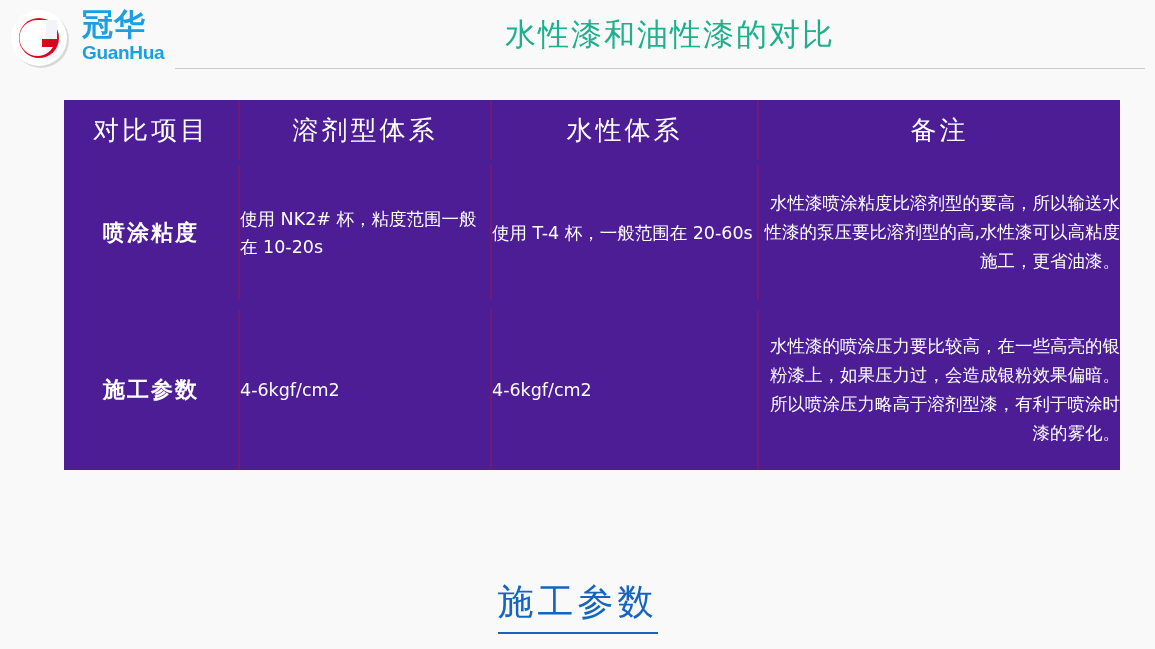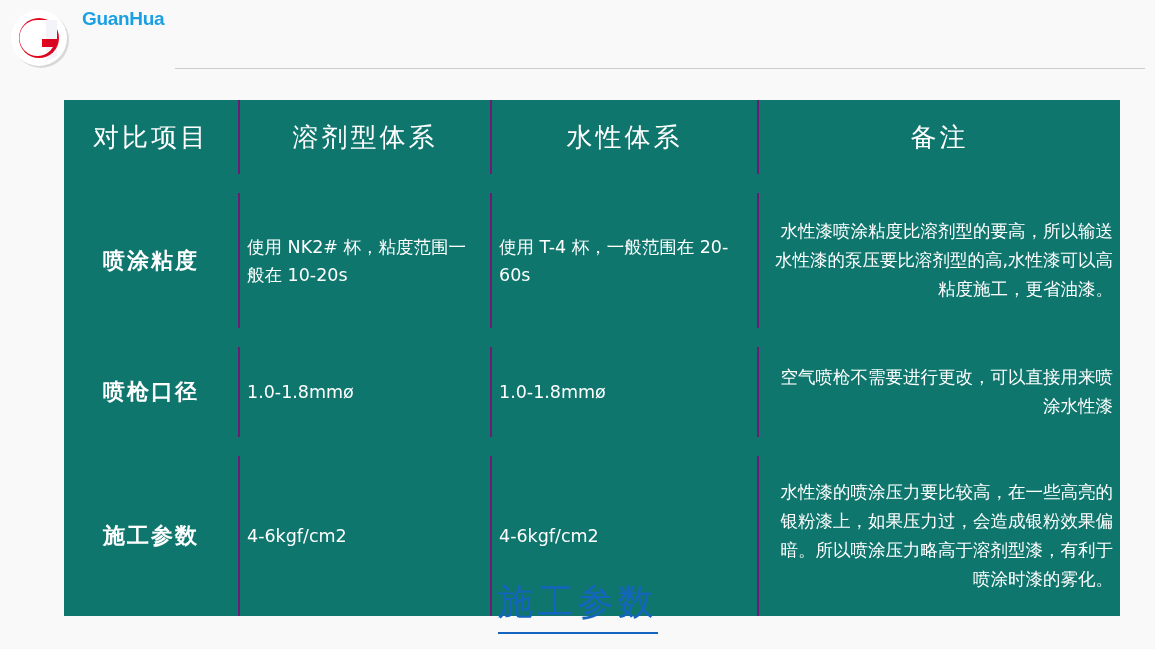--- a/index.html
+++ b/index.html
@@ -82,24 +82,24 @@
   
   #compare-table {
     position: absolute;
     left: 64px; top: 100px;
     width: 1056px;
     border-collapse: separate;
     border-spacing: 0;
     table-layout: fixed;
   }
   #compare-table td, #compare-table th {
-    background: #0f766e;
+    background: #4c1d95;
     color: #ffffff;
     vertical-align: middle;
-    padding: 7px;
+    padding: 0;
   }
   
   .col-sep { border-left: 2px solid #701a75; }
   
   tr.gap td {
     background: #f9f9f9;
     height: 5px;
     padding: 0;
     border: none;
   }
@@ -166,24 +166,26 @@
       <path d="M31 3 A28 28 0 0 0 31 59 A22 22 0 0 1 31 3 Z" fill="#1a2f8f"></path>
       <path d="M31 7 A24 24 0 0 1 31 55 A24 24 0 0 1 31 7 Z" fill="#ffffff"></path>
       <circle cx="31" cy="31" r="20" fill="#e3051b"></circle>
       <path d="M31 13 A18 18 0 1 0 45 40 L34 40 L34 32 L49 32 L49 13 Z" fill="#ffffff"></path>
       <path d="M38 13 L49 13 L49 49 A20 20 0 0 1 38 53 Z" fill="#1a2f8f" opacity="0.05"></path>
       <path d="M33 31 L50 31 L50 10 L41 10 L41 22 L33 22 Z" fill="#1a2f8f" opacity="0"></path>
       <path d="M44 6 L52 6 L52 46 A26 26 0 0 1 44 52 Z" fill="#e8e8e8" opacity="0"></path>
       <path d="M40 4 A28 28 0 0 1 56 20 L48 24 A20 20 0 0 0 38 13 Z" fill="#1a2f8f" opacity="0"></path>
     </svg>
     <div id="logo-text-block">
+      <div id="logo-cn">冠华</div>
       <div id="logo-en">GuanHua</div>
     </div>
   </div>
 
+  <div id="deck-title">水性漆和油性漆的对比</div>
   <div id="deck-title-rule"></div>
 </div>
 
 <table id="compare-table">
   <colgroup>
     <col style="width:174px">
     <col style="width:252px">
     <col style="width:267px">
     <col style="width:363px">
   </colgroup>
@@ -206,26 +208,20 @@
       <td class="rowlabel">喷涂粘度</td>
       <td class="cell col-sep">使用 NK2# 杯，粘度范围一般在 10-20s</td>
       <td class="cell col-sep">使用 T-4 杯，一般范围在 20-60s</td>
       <td class="remark col-sep">水性漆喷涂粘度比溶剂型的要高，所以输送水性漆的泵压要比溶剂型的高,水性漆可以高粘度施工，更省油漆。</td>
     </tr>
 
     <tr class="gap">
       <td colspan="4"></td>
     </tr>
 
-    <tr style="height:90px">
-      <td class="rowlabel">喷枪口径</td>
-      <td class="cell col-sep">1.0-1.8mmø</td>
-      <td class="cell col-sep">1.0-1.8mmø</td>
-      <td class="remark col-sep">空气喷枪不需要进行更改，可以直接用来喷涂水性漆</td>
-    </tr>
 
     <tr class="gap">
       <td colspan="4"></td>
     </tr>
 
     <tr style="height:160px">
       <td class="rowlabel">施工参数</td>
       <td class="cell col-sep"> 4-6kgf/cm2</td>
       <td class="cell col-sep"> 4-6kgf/cm2</td>
       <td class="remark col-sep">水性漆的喷涂压力要比较高，在一些高亮的银粉漆上，如果压力过，会造成银粉效果偏暗。所以喷涂压力略高于溶剂型漆，有利于喷涂时漆的雾化。</td>

